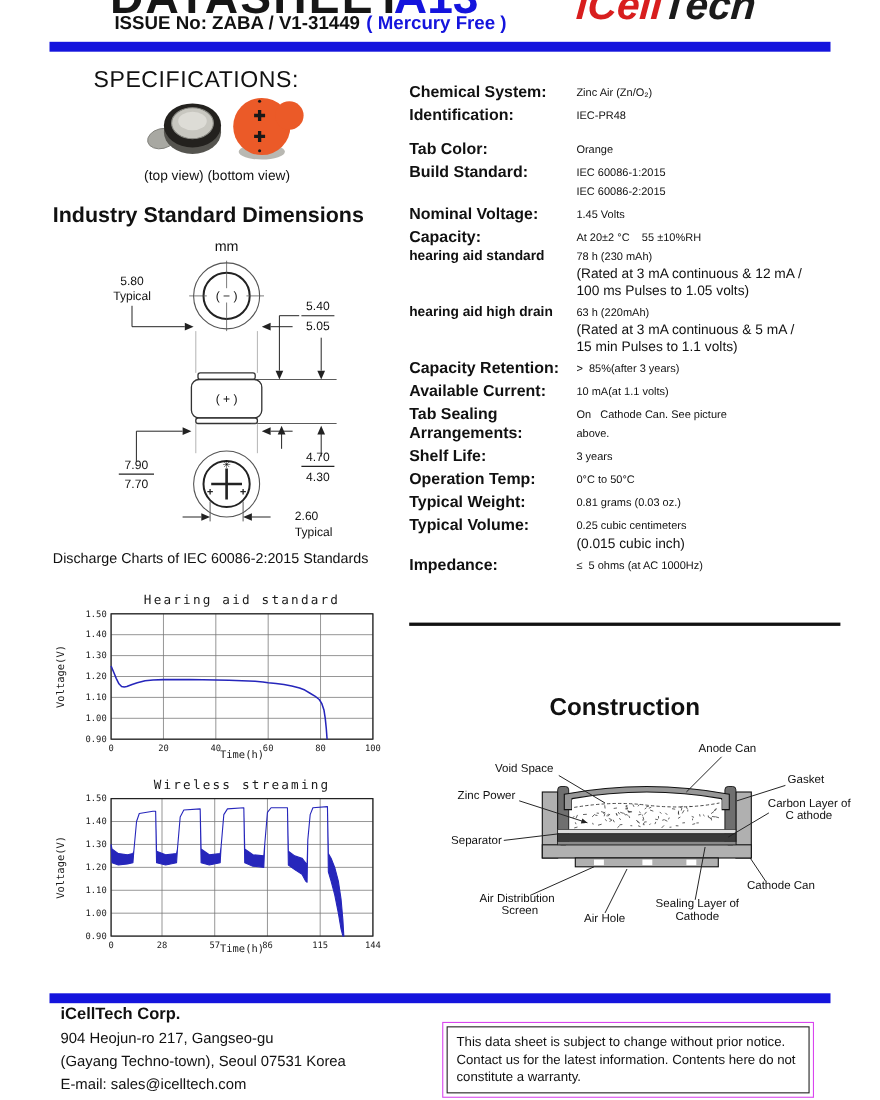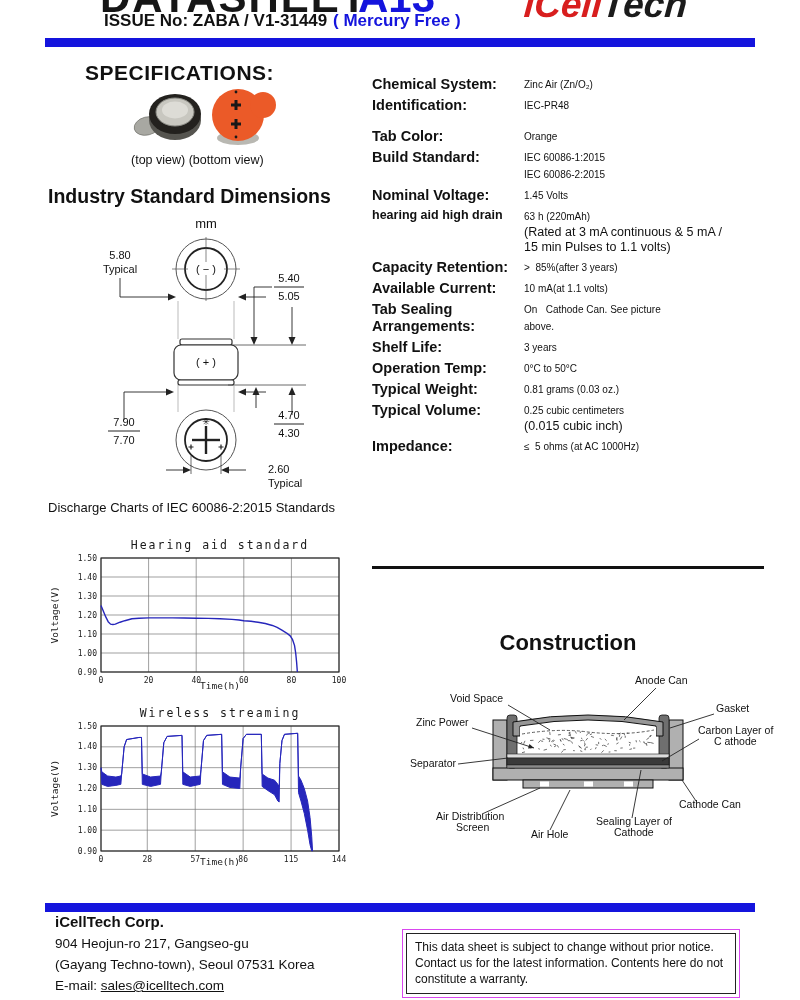--- a/index.html
+++ b/index.html
@@ -10,21 +10,21 @@
   .model{position:absolute;top:-26px;left:358px;font-size:42px;font-weight:bold;color:#1414dd;}
   .logo{position:absolute;top:-16px;left:524px;font-size:37px;font-weight:bold;font-style:italic;transform:skewX(-4deg);white-space:nowrap;}
   .logo .l1{color:#d81e1e;}
   .logo .l2{color:#1b1b1b;}
   .issue{position:absolute;top:11px;left:104px;font-size:17px;font-weight:bold;}
   .mercury{position:absolute;top:11px;left:333px;font-size:17px;font-weight:bold;color:#1414dd;}
   .bluebar{position:absolute;left:45px;width:710px;height:9px;background:#1414dd;}
   .bluebar.top{top:38px;}
   .bluebar.bottom{top:903px;}
   
-  .spec-heading{position:absolute;top:61px;left:85px;font-size:21px;font-weight:bold;letter-spacing:.5px;}
+  .spec-heading{position:absolute;top:61px;left:85px;font-size:21px;font-weight:normal;letter-spacing:.5px;}
   .photo-caption{position:absolute;top:153px;left:131px;font-size:12.5px;}
   .dim-heading{position:absolute;top:185px;left:48px;font-size:19.5px;font-weight:bold;}
   .discharge-heading{position:absolute;top:500px;left:48px;font-size:13px;font-weight:normal;}
   
   .spec-col{position:absolute;top:76px;left:372px;width:396px;}
   .srow{display:flex;margin-bottom:4px;}
   .slab{width:152px;flex:0 0 152px;}
   .slab-main{font-size:14.5px;font-weight:bold;line-height:17px;}
   .slab-sub{font-size:12.5px;font-weight:bold;line-height:15px;}
   .svals{flex:1;}
@@ -37,21 +37,21 @@
   .ctitle{font:11.5px "DejaVu Sans Mono",monospace;letter-spacing:2px;fill:#1a1a1a;}
   .clabel{font:9.5px "DejaVu Sans Mono",monospace;fill:#1a1a1a;}
   
   .dimtxt{font-family:"Liberation Sans",sans-serif;font-size:11px;fill:#111;}
   .dimtxt.big{font-size:13px;}
   
   .ctext{font-family:"Liberation Sans",sans-serif;font-size:10.5px;fill:#111;}
   
   .company{position:absolute;top:913px;left:55px;font-size:15px;font-weight:bold;}
   .addr{position:absolute;top:933px;left:55px;font-size:13.5px;line-height:21px;}
-  .link{text-decoration:underline;margin-top:13px;}
+  .link{margin-top:13px;}
   .disclaimer{position:absolute;top:929px;left:402px;width:312px;border:1px solid #d946ef;outline:1px solid #222;outline-offset:-5px;
               padding:9px 12px;font-size:12px;line-height:1.35;}
   svg{display:block;}
   .abs{position:absolute;}
 </style>
 </head>
 <body>
 
 <div class="page">
 
@@ -260,20 +260,32 @@
           <div class="val">IEC 60086-1:2015</div>
           <div class="val">IEC 60086-2:2015</div>
         </div>
       </div>
       <div class="srow" style="margin-top: 2px;">
         <div class="slab">
           <div class="slab-main">Nominal Voltage:</div>
         </div>
         <div class="svals">
           <div class="val">1.45 Volts</div>
+        </div>
+      </div>
+      <div class="srow" style="margin-top: 2px;">
+        <div class="slab">
+          <div class="slab-main">Capacity:</div>
+          <div class="slab-sub">hearing aid standard</div>
+        </div>
+        <div class="svals">
+          <div class="val">At 20±2 °C    55 ±10%RH</div>
+          <div class="val">78 h (230 mAh)</div>
+          <div class="val small">(Rated at 3 mA continuous &amp; 12 mA /</div>
+          <div class="val small">100 ms Pulses to 1.05 volts)</div>
         </div>
       </div>
       <div class="srow">
         <div class="slab">
           <div class="slab-sub">hearing aid high drain</div>
         </div>
         <div class="svals">
           <div class="val">63 h (220mAh)</div>
           <div class="val small">(Rated at 3 mA continuous &amp; 5 mA /</div>
           <div class="val small">15 min Pulses to 1.1 volts)</div>

